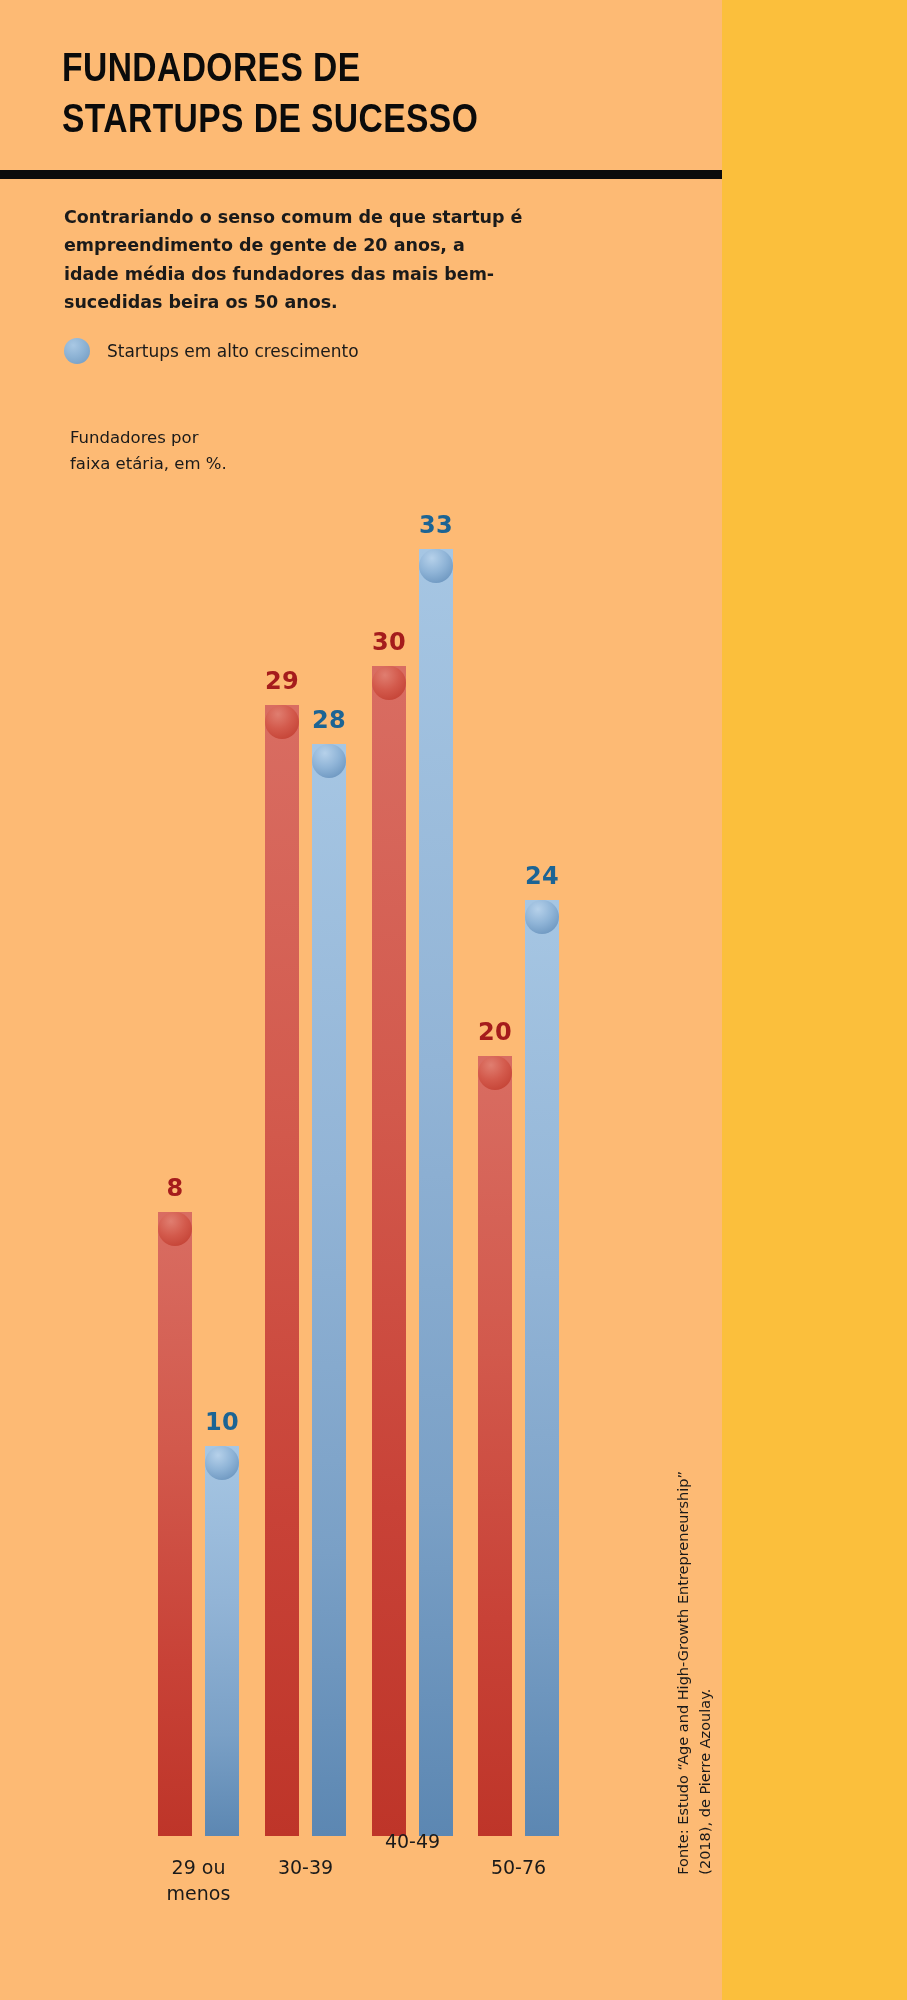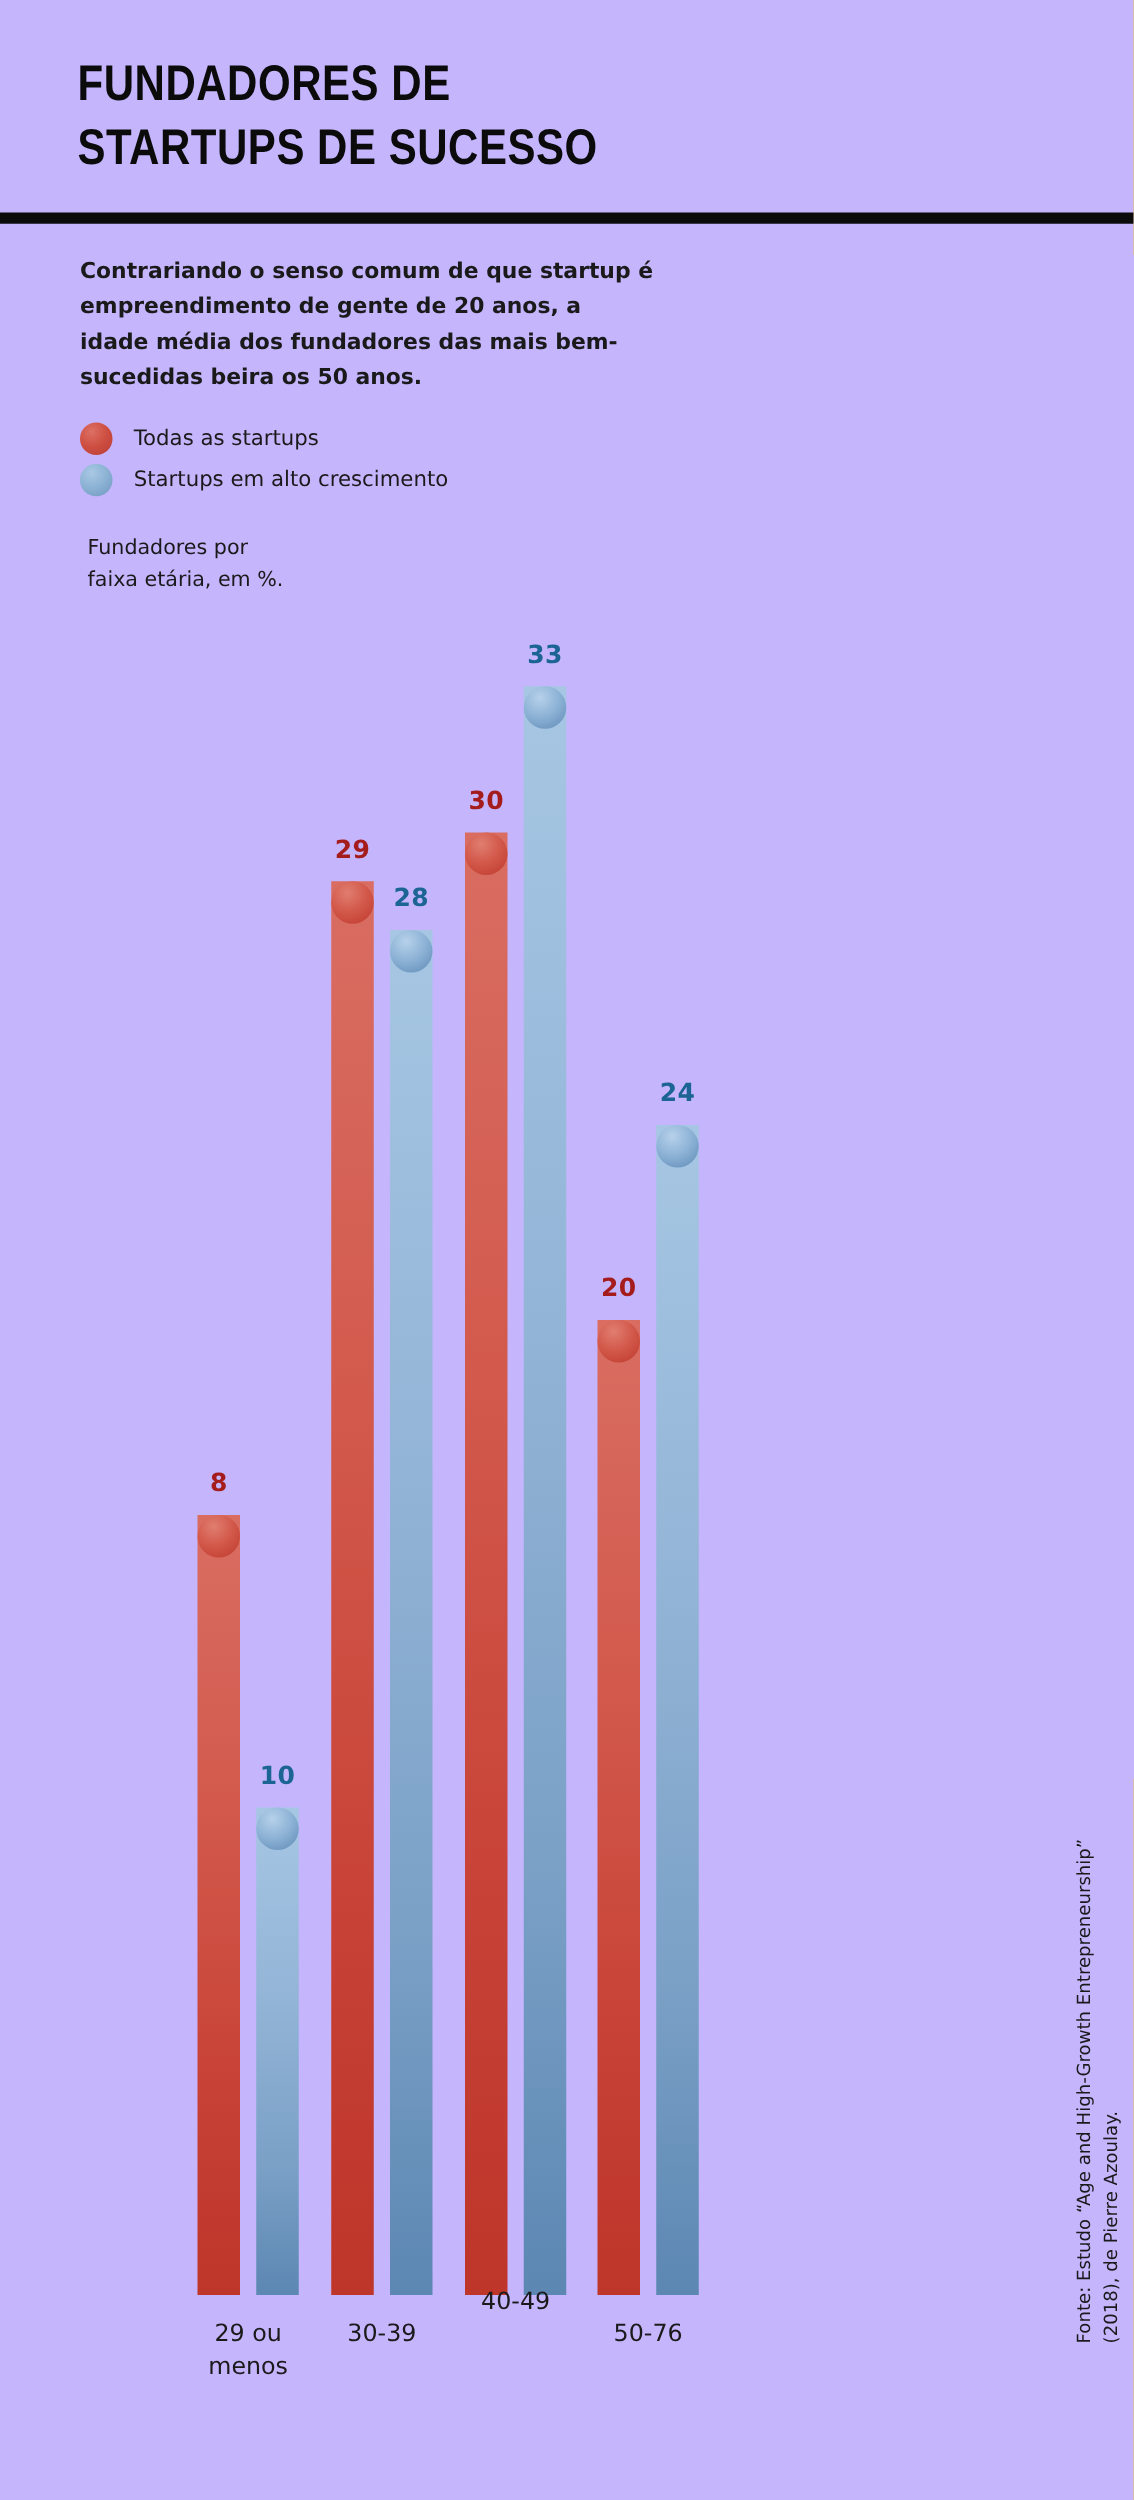--- a/index.html
+++ b/index.html
@@ -7,23 +7,23 @@
   html, body {
     width:907px;
     height:2000px;
     background:#FBBF3C;
     font-family:"DejaVu Sans", sans-serif;
     overflow:hidden;
   }
 
   #page {
     position:relative;
-    width:907px;
+    width:722px;
     height:2000px;
-    background:#c4b5fd;
+    background:#fdba74;
     overflow:hidden;
   }
 
   
   .header {
     position:absolute;
     left:0; top:0;
     width:907px;
     height:212px;
   }
@@ -177,21 +177,21 @@
   }
   .bar-cap.red  { background:radial-gradient(circle at 38% 27%, #E07E70 0%, #D35A4C 45%, #BE392C 100%); }
   .bar-cap.blue { background:radial-gradient(circle at 38% 27%, #B6D1EA 0%, #8FB4D7 45%, #5E8AB6 100%); }
 
   .bar-value {
     position:absolute;
     width:60px;
     text-align:center;
     font-family:"DejaVu Sans", sans-serif;
     font-weight:bold;
-    font-size:20px;
+    font-size:24px;
     letter-spacing:0.2px;
   }
   .bar-value.red  { color:#A51C1C; }
   .bar-value.blue { color:#1C6494; }
 
   .cat-label {
     position:absolute;
     width:150px;
     text-align:center;
     font-family:"DejaVu Sans", sans-serif;
@@ -227,24 +227,20 @@
       <span class="title-line">STARTUPS DE SUCESSO</span>
     </div>
 
 
     <div class="rule"></div>
   </div>
 
   <p class="lede">Contrariando o senso comum de que startup é empreendimento de gente de 20 anos, a idade média dos fundadores das mais bem-sucedidas beira os 50 anos.</p>
 
   <div class="legend">
-    <div class="legend-row">
-      <span class="legend-dot red"></span>
-      <span class="legend-label">Todas as startups</span>
-    </div>
     <div class="legend-row">
       <span class="legend-dot blue"></span>
       <span class="legend-label">Startups em alto crescimento</span>
     </div>
   </div>
 
   <div class="axis-note"><span>Fundadores por</span><br><span>faixa etária, em %.</span></div>
 
   <div class="chart" id="chart-area">
       <div class="bar-unit" style="left: 158px; bottom: 164px; height: 624px;">

